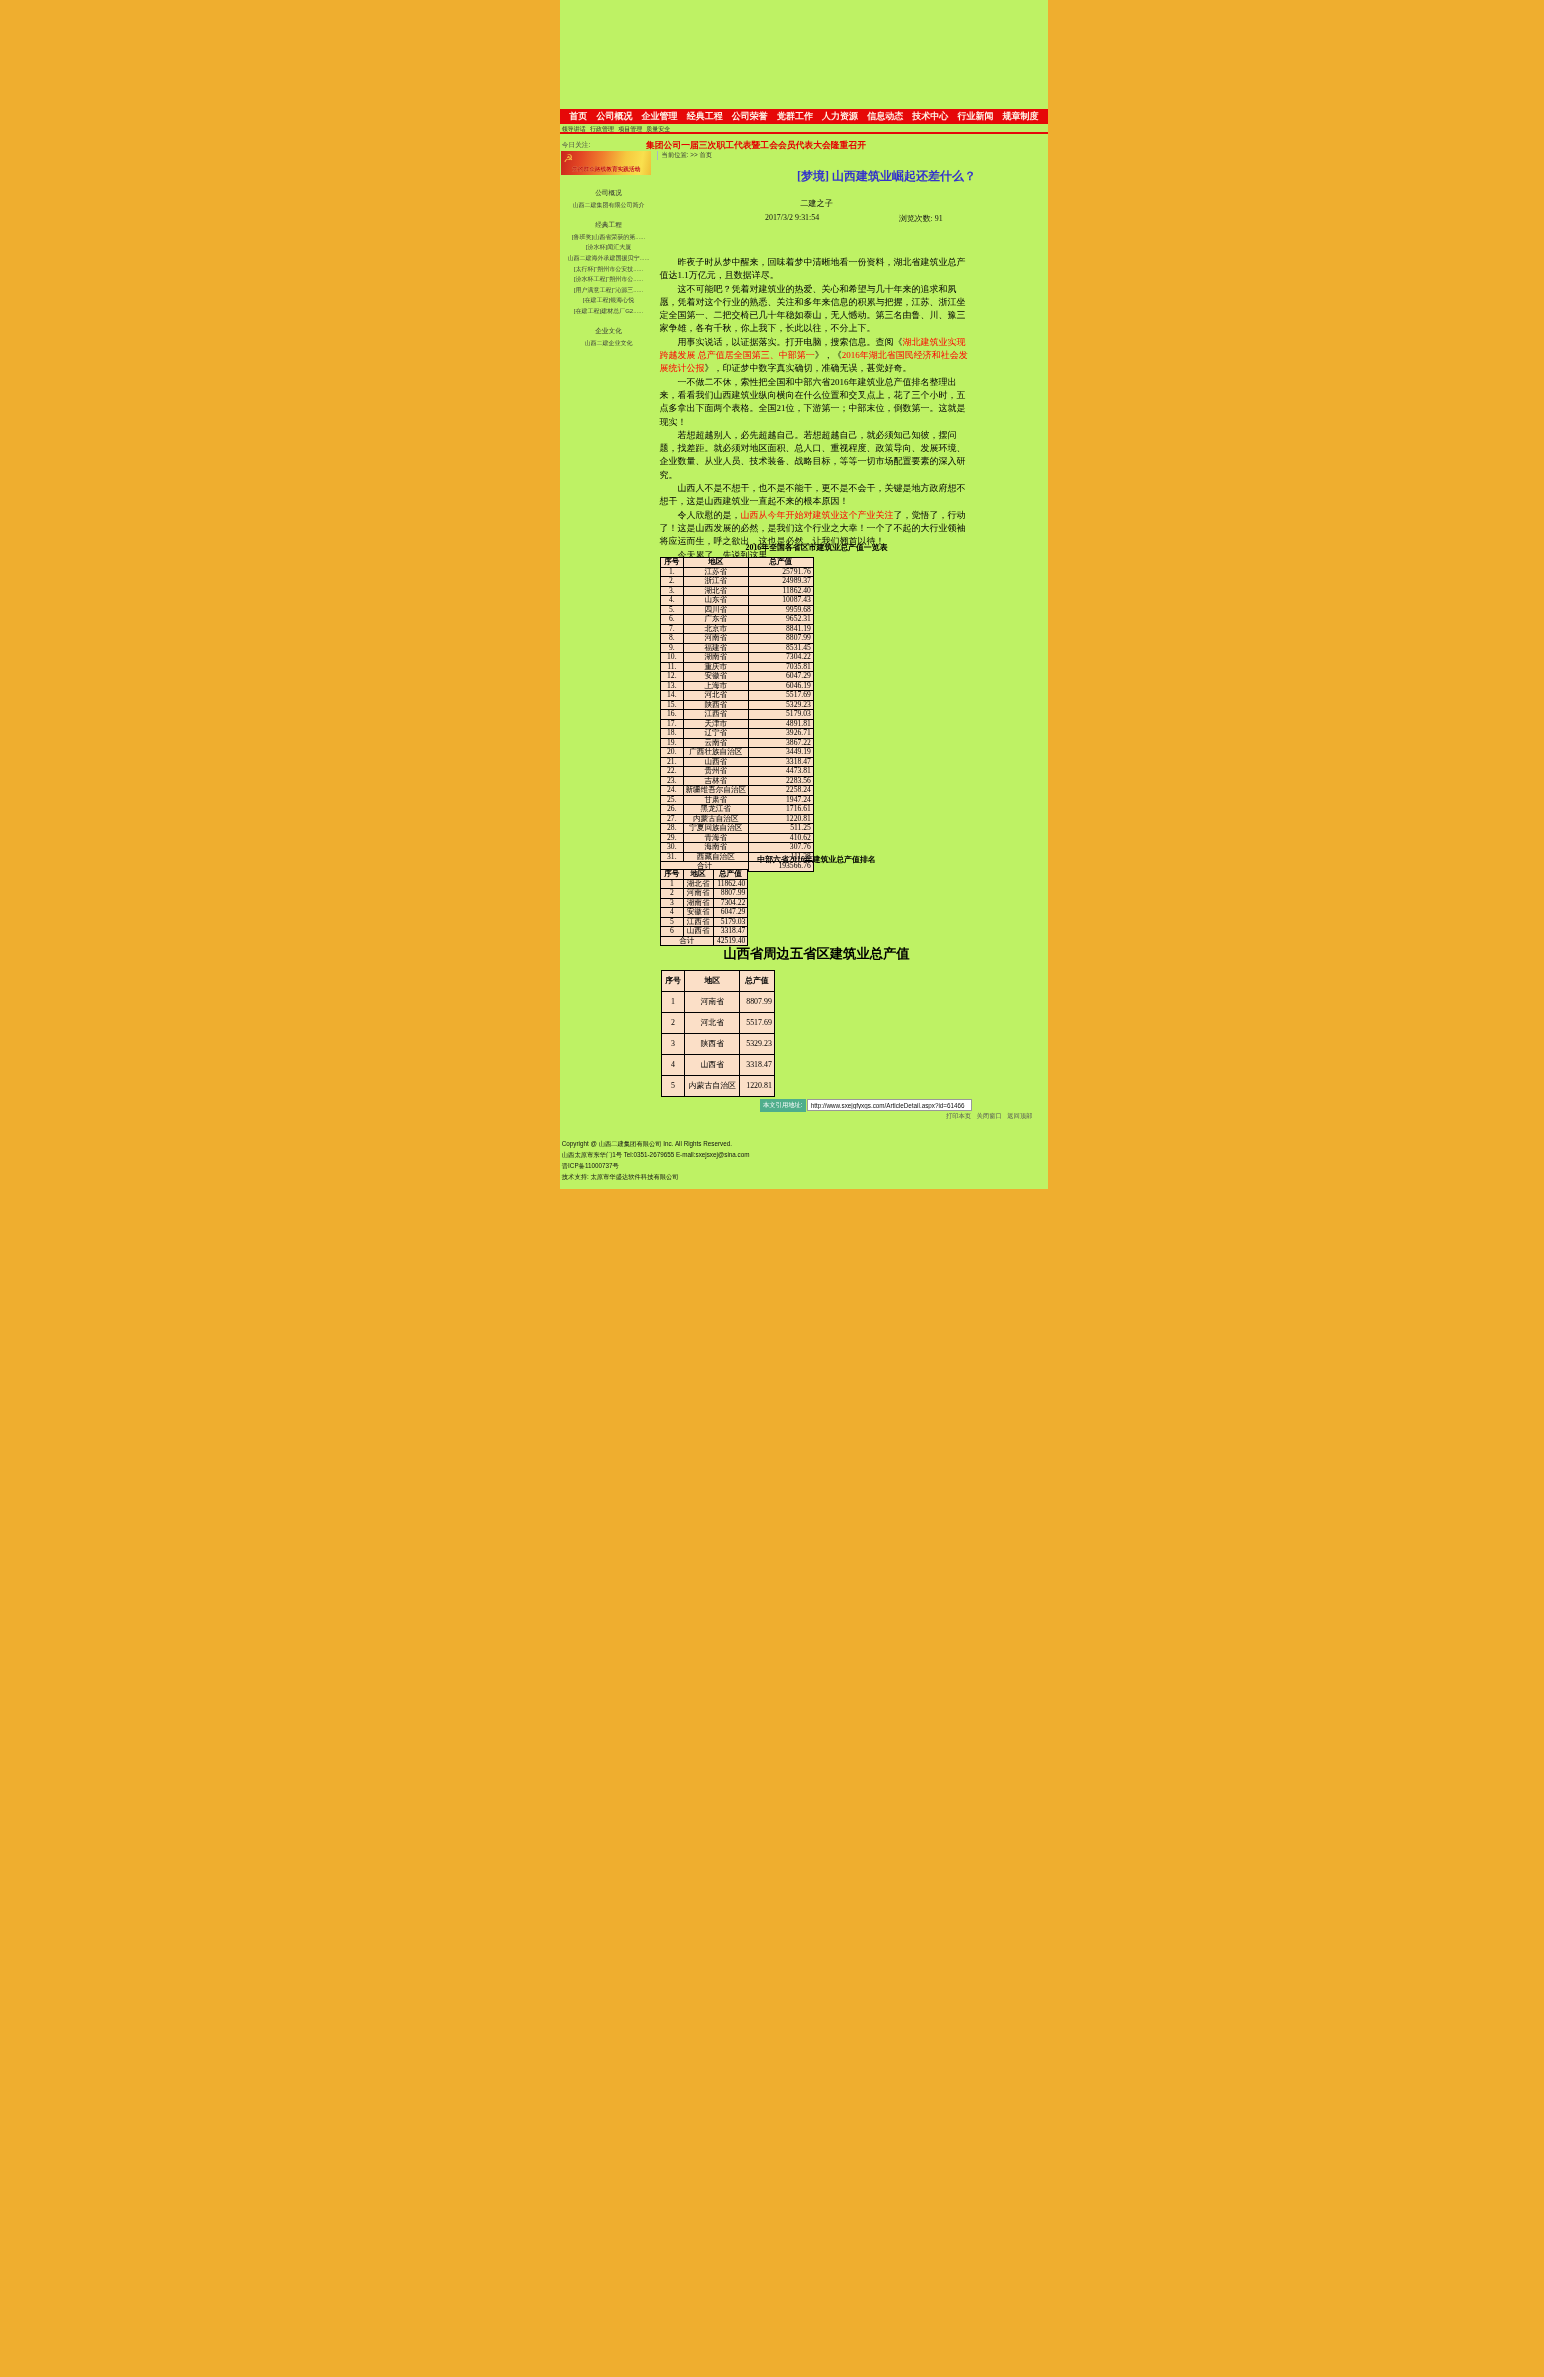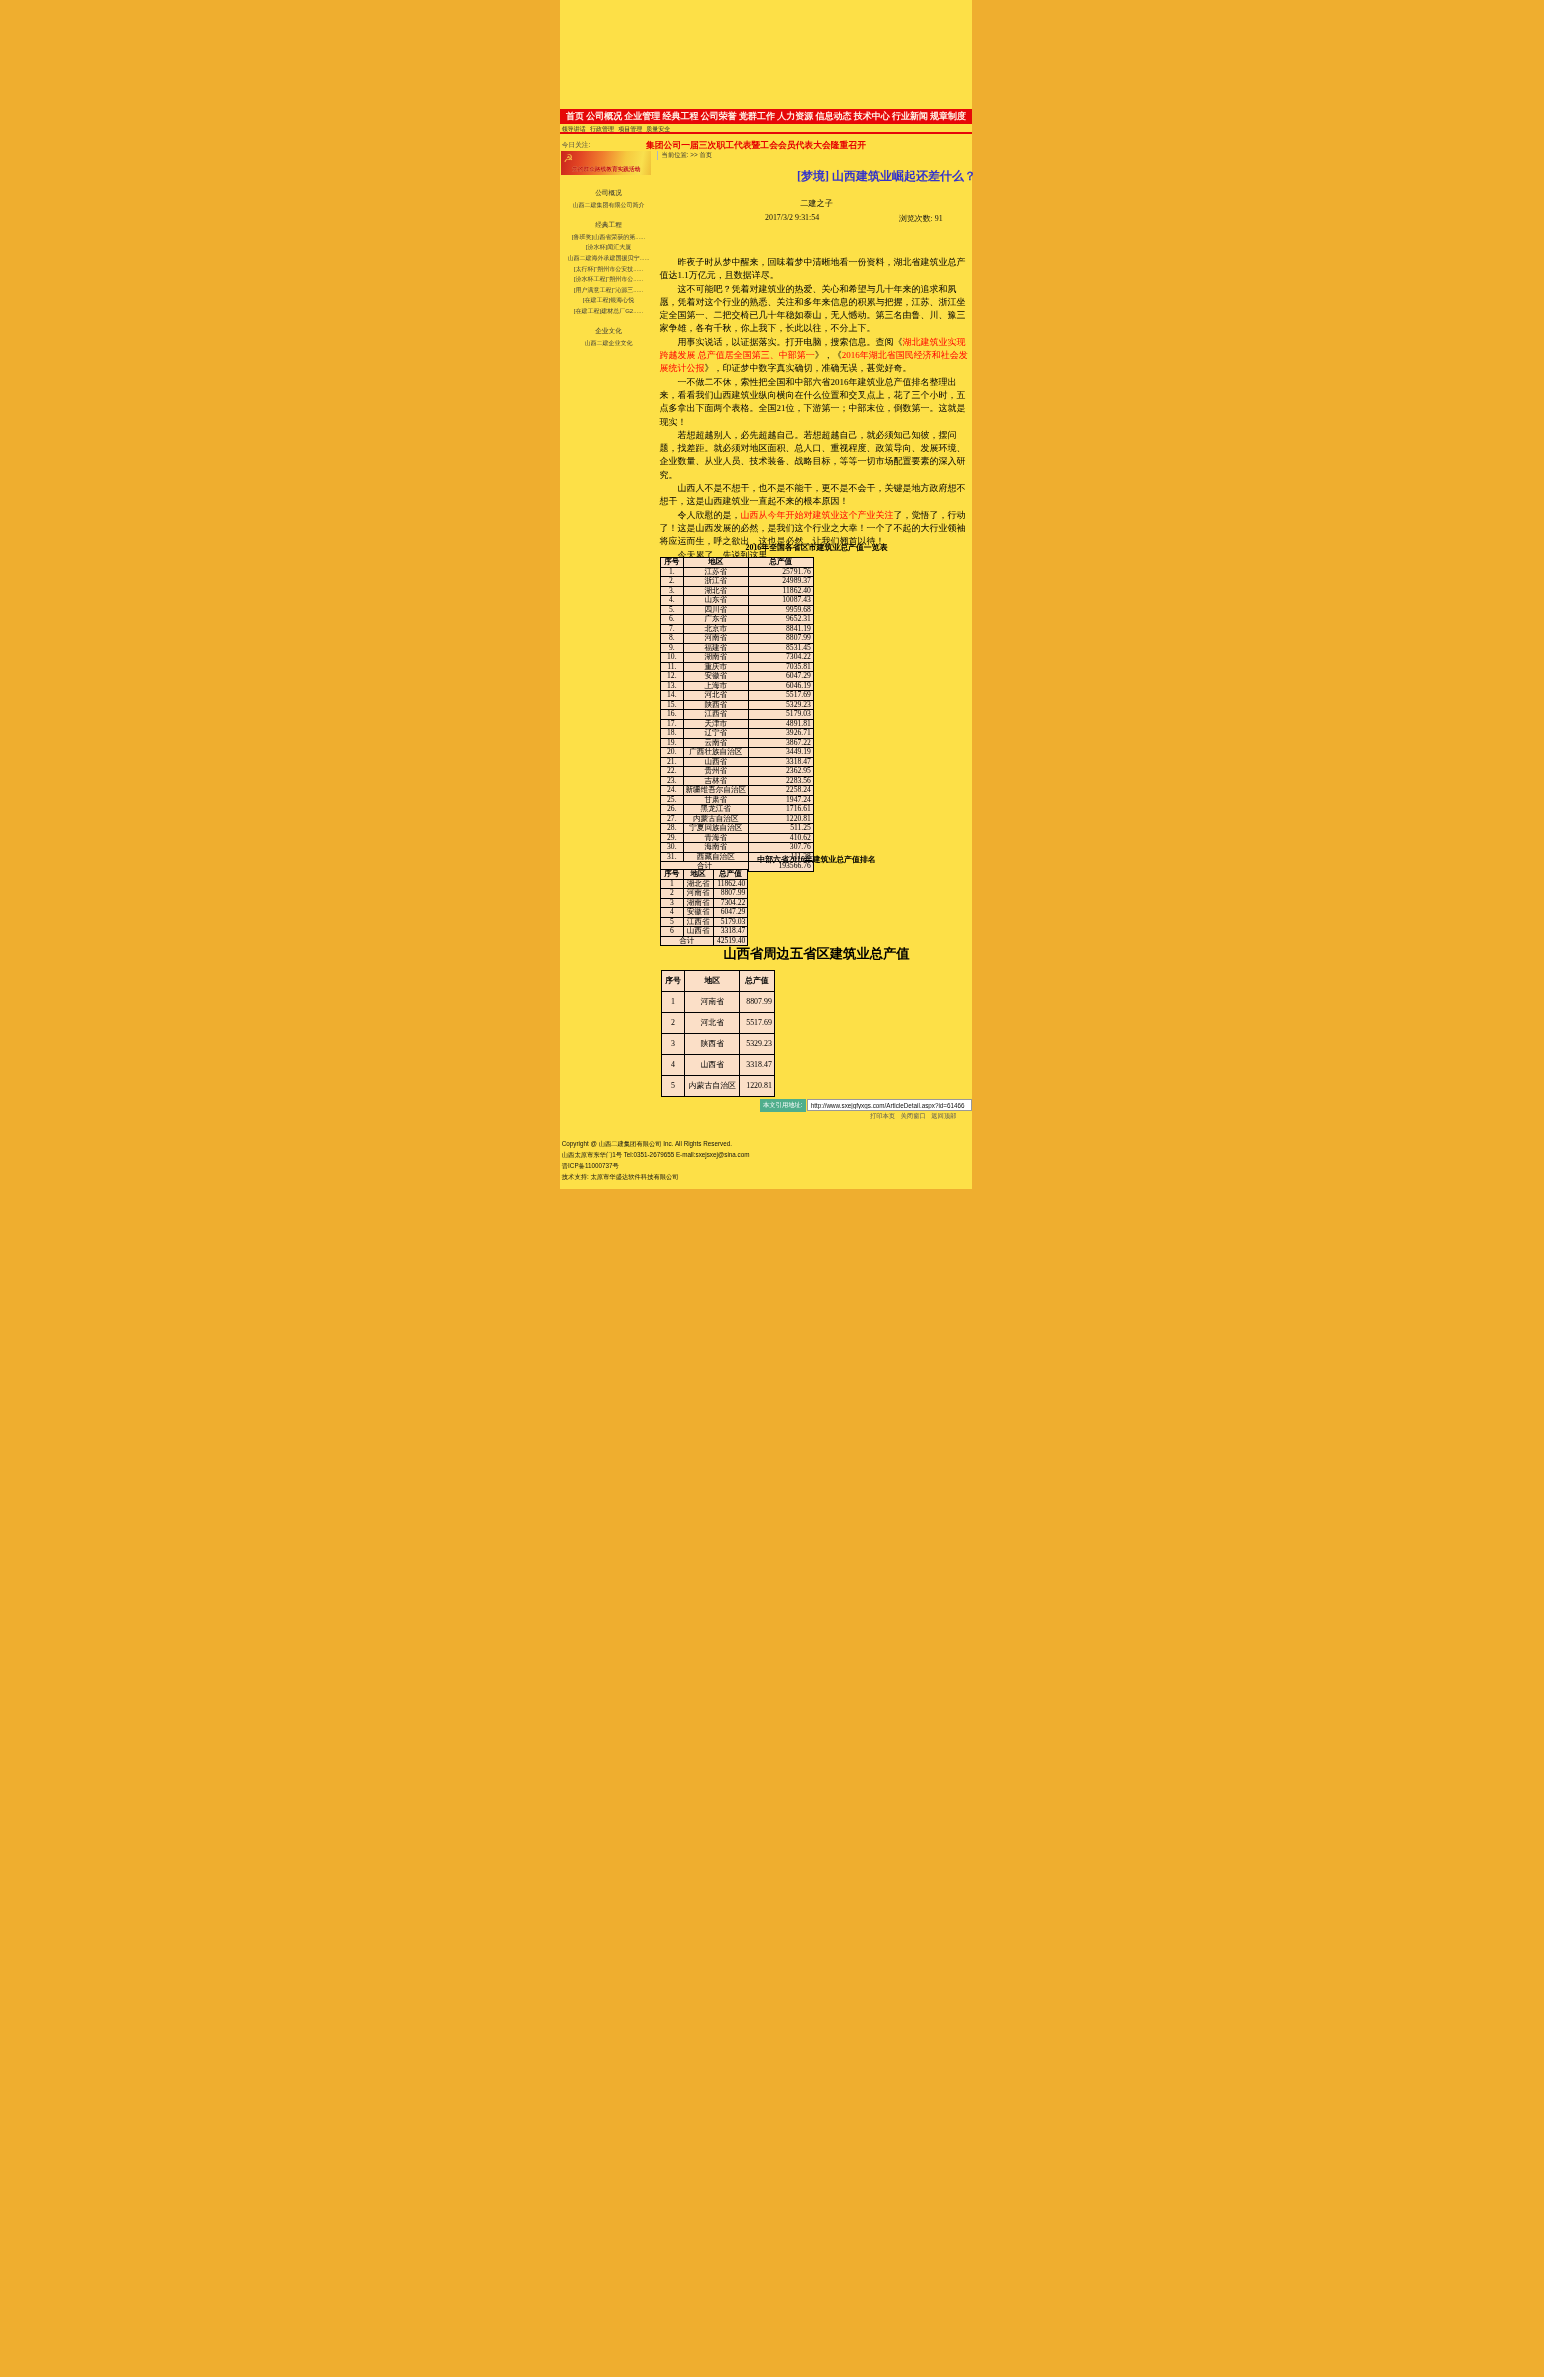--- a/index.html
+++ b/index.html
@@ -1,18 +1,18 @@
 <!DOCTYPE html>
 <html style="font-size:9.7px"><head>
 <meta charset="utf-8">
 <style>
   html,body{margin:0;padding:0;}
   body{background:#EFAE2F;font-family:"Liberation Sans","DejaVu Sans",sans-serif;}
   .page{position:relative;width:772px;height:1189px;background:#EFAE2F;overflow:hidden;margin:0 auto;}
-  .col{position:absolute;left:174px;top:0;width:412px;height:1189px;background:#fde047;}
+  .col{position:absolute;left:174px;top:0;width:488px;height:1189px;background:#bef264;}
 
   
   .navbar{position:absolute;left:0;top:109px;width:100%;height:14.5px;background:#E60808;
           display:flex;align-items:center;justify-content:space-around;padding:0 4.8px;box-sizing:border-box;}
   .nav-item{color:#FFF2E6;font-weight:bold;font-size:9px;white-space:nowrap;cursor:pointer;}
   .subnav{position:absolute;left:1.8px;top:125px;display:flex;gap:4.2px;font-size:6px;color:#222;}
   .sub-item{cursor:pointer;}
   .redline{position:absolute;left:0;top:132px;width:100%;height:1.8px;background:#E60808;}
 
   
@@ -258,21 +258,21 @@
                 <td class="c-val">3449.19</td>
               </tr>
               <tr>
                 <td class="c-idx">21.</td>
                 <td class="c-region">山西省</td>
                 <td class="c-val">3318.47</td>
               </tr>
               <tr>
                 <td class="c-idx">22.</td>
                 <td class="c-region">贵州省</td>
-                <td class="c-val">2362.95</td>
+                <td class="c-val">4473.81</td>
               </tr>
               <tr>
                 <td class="c-idx">23.</td>
                 <td class="c-region">吉林省</td>
                 <td class="c-val">2283.56</td>
               </tr>
               <tr>
                 <td class="c-idx">24.</td>
                 <td class="c-region">新疆维吾尔自治区</td>
                 <td class="c-val">2258.24</td>

